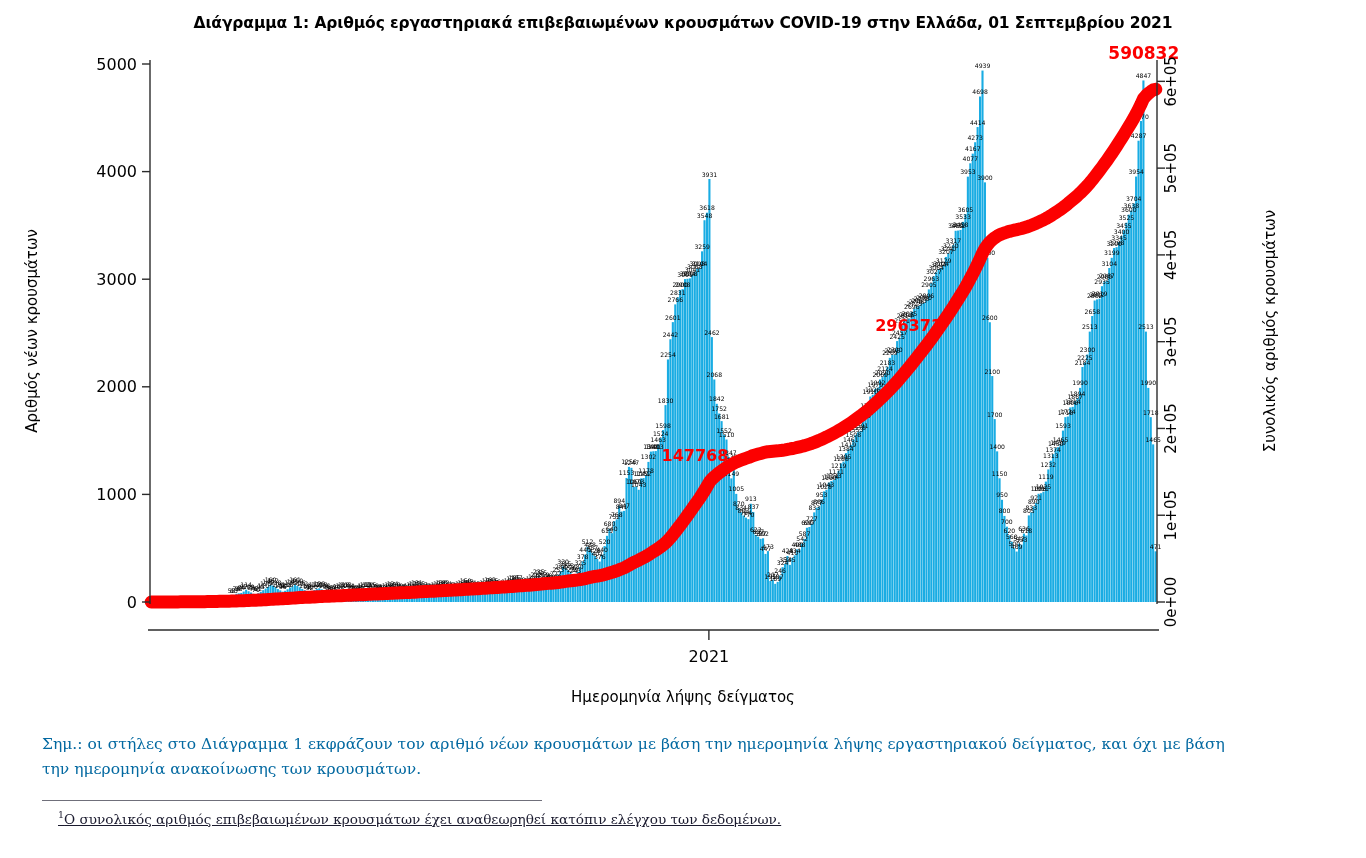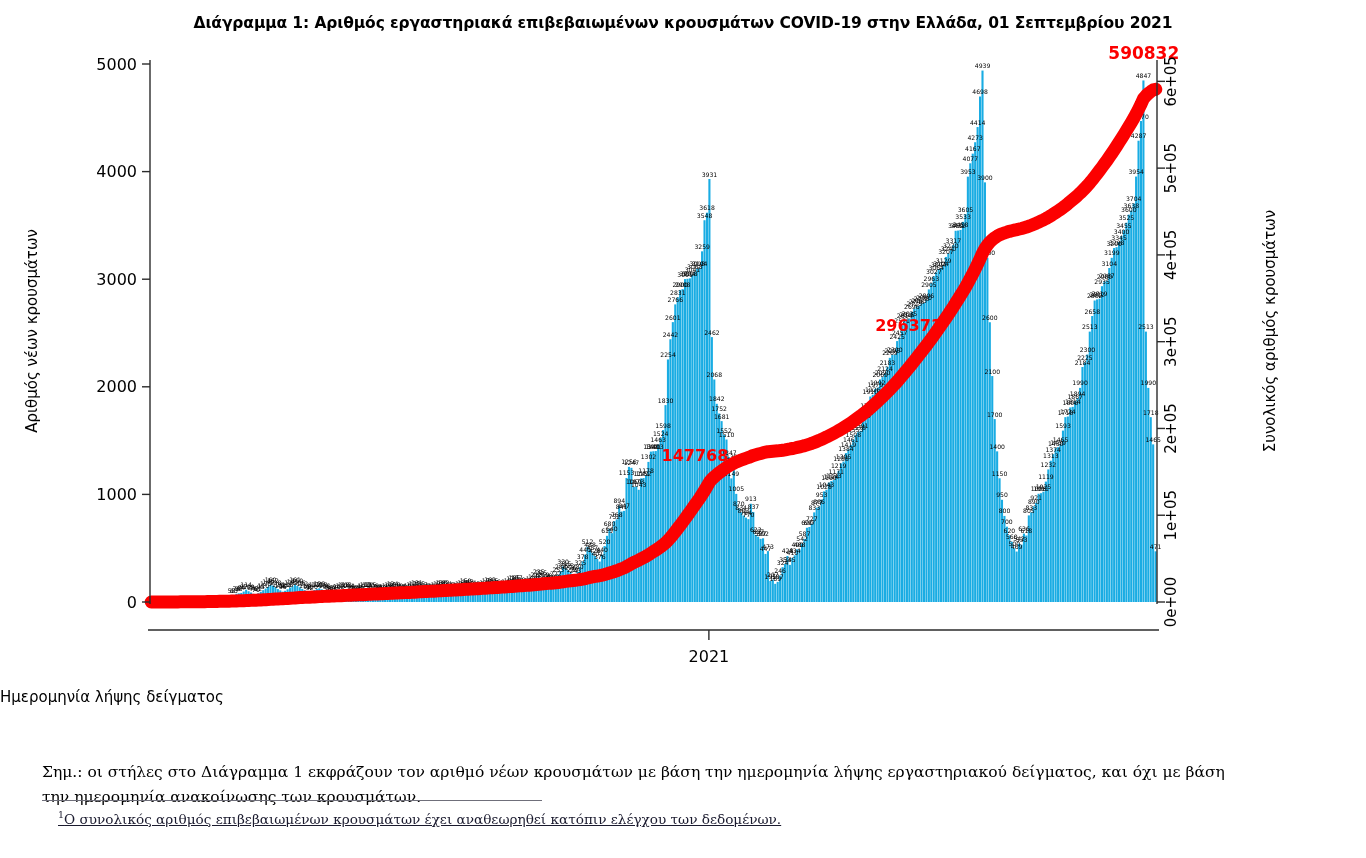--- a/index.html
+++ b/index.html
@@ -70,32 +70,33 @@
     left: 1120px;
     top: 278px;
     width: 300px;
     text-align: center;
     transform: rotate(-90deg);
   }
   #x-axis-title {
     left: 0;
     top: 644px;
     width: 1366px;
+    text-align: center;
   }
 
   
   #note-block {
     position: absolute;
     left: 42px;
-    top: 760px;
+    top: 732px;
     width: 1190px;
     font-family: "DejaVu Serif", serif;
     font-size: 15.5px;
     line-height: 1.62;
-    color: #000000;
+    color: #0369a1;
   }
   #note-rule {
     position: absolute;
     left: 42px;
     top: 800px;
     width: 500px;
     height: 0;
     border-top: 1px solid #6f6f7a;
   }
   #footnote {

